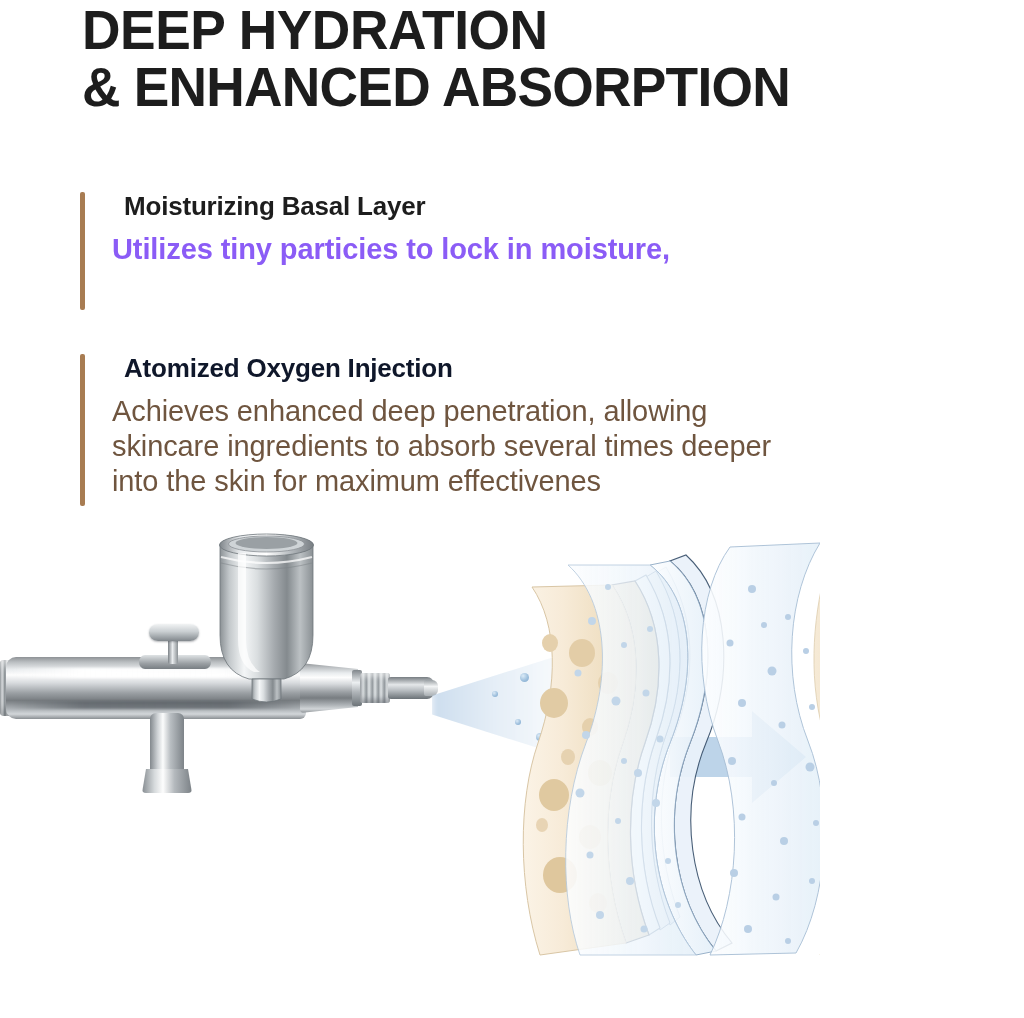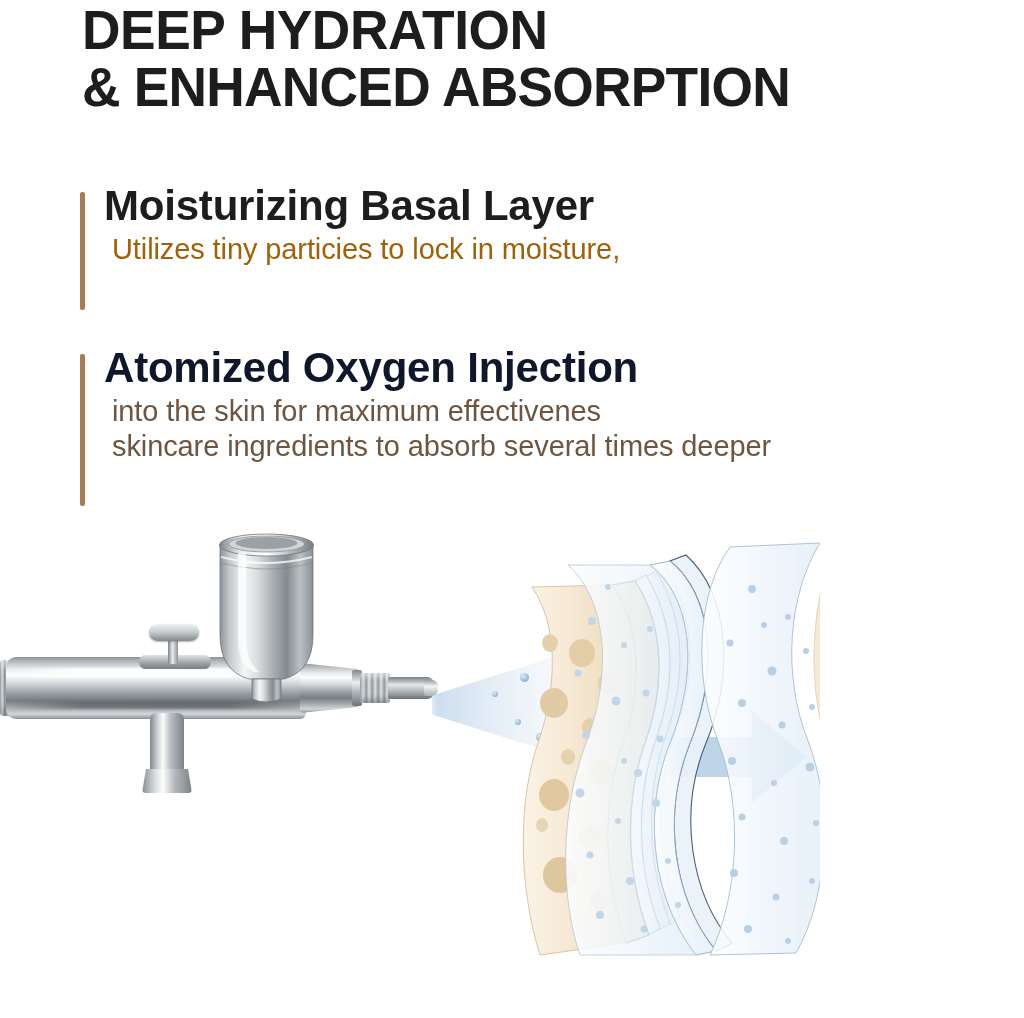--- a/index.html
+++ b/index.html
@@ -42,25 +42,25 @@
     position:absolute;
     left:0;
     top:6px;
     width:5px;
     border-radius:2px;
     background:linear-gradient(180deg,#b98a5f 0%,#a87c52 50%,#96六 100%);
     background:linear-gradient(180deg,#bb8c61 0%,#a87c52 55%,#9a7049 100%);
   }
   .feature .ftitle{
     position:absolute;
-    left:24px;
+    left:44px;
     top:0;
     color:#1d1d1d;
     font-weight:700;
-    font-size:42px;
+    font-size:26px;
     line-height:40px;
     letter-spacing:-0.2px;
     white-space:nowrap;
   }
   .feature .fbody{
     position:absolute;
     left:32px;
     color:#6f553f;
     font-weight:400;
     font-size:29px;
@@ -203,31 +203,32 @@
 <div id="page" style="background: rgb(255, 255, 255);">
 
   <div class="headline" style="color: rgb(29, 29, 29);">
     <div>DEEP HYDRATION</div>
     <div class="hl2">&amp; ENHANCED ABSORPTION</div>
   </div>
 
   <div class="feature" id="feature-1">
     <div class="bar" style="background: linear-gradient(rgb(168, 124, 82) 0%, rgb(168, 124, 82) 100%);"></div>
     <div class="ftitle" style="color: rgb(29, 29, 29);">Moisturizing Basal Layer</div>
-    <div class="fbody" style="color: #a16207;">
+    <div class="fbody" style="color: #8b5cf6; font-weight: bold;">
       <div>Utilizes tiny particies to lock in moisture,</div>
     </div>
   </div>
 
   <div class="feature" id="feature-2">
     <div class="bar" style="background: linear-gradient(rgb(168, 124, 82) 0%, rgb(168, 124, 82) 100%);"></div>
     <div class="ftitle" style="color: #0f172a;">Atomized Oxygen Injection</div>
     <div class="fbody" style="color: rgb(111, 85, 63);">
+      <div>Achieves enhanced deep penetration, allowing</div>
+      <div>skincare ingredients to absorb several times deeper</div>
       <div>into the skin for maximum effectivenes</div>
-      <div>skincare ingredients to absorb several times deeper</div>
     </div>
   </div>
 
   <div id="illustration">
 
     <div id="airbrush">
       <div id="ab-endcap"></div>
       <div id="ab-barrel" class="chrome-h"></div>
       <div id="ab-barrel-shine"></div>
       <div id="ab-barrel-dark"></div>

